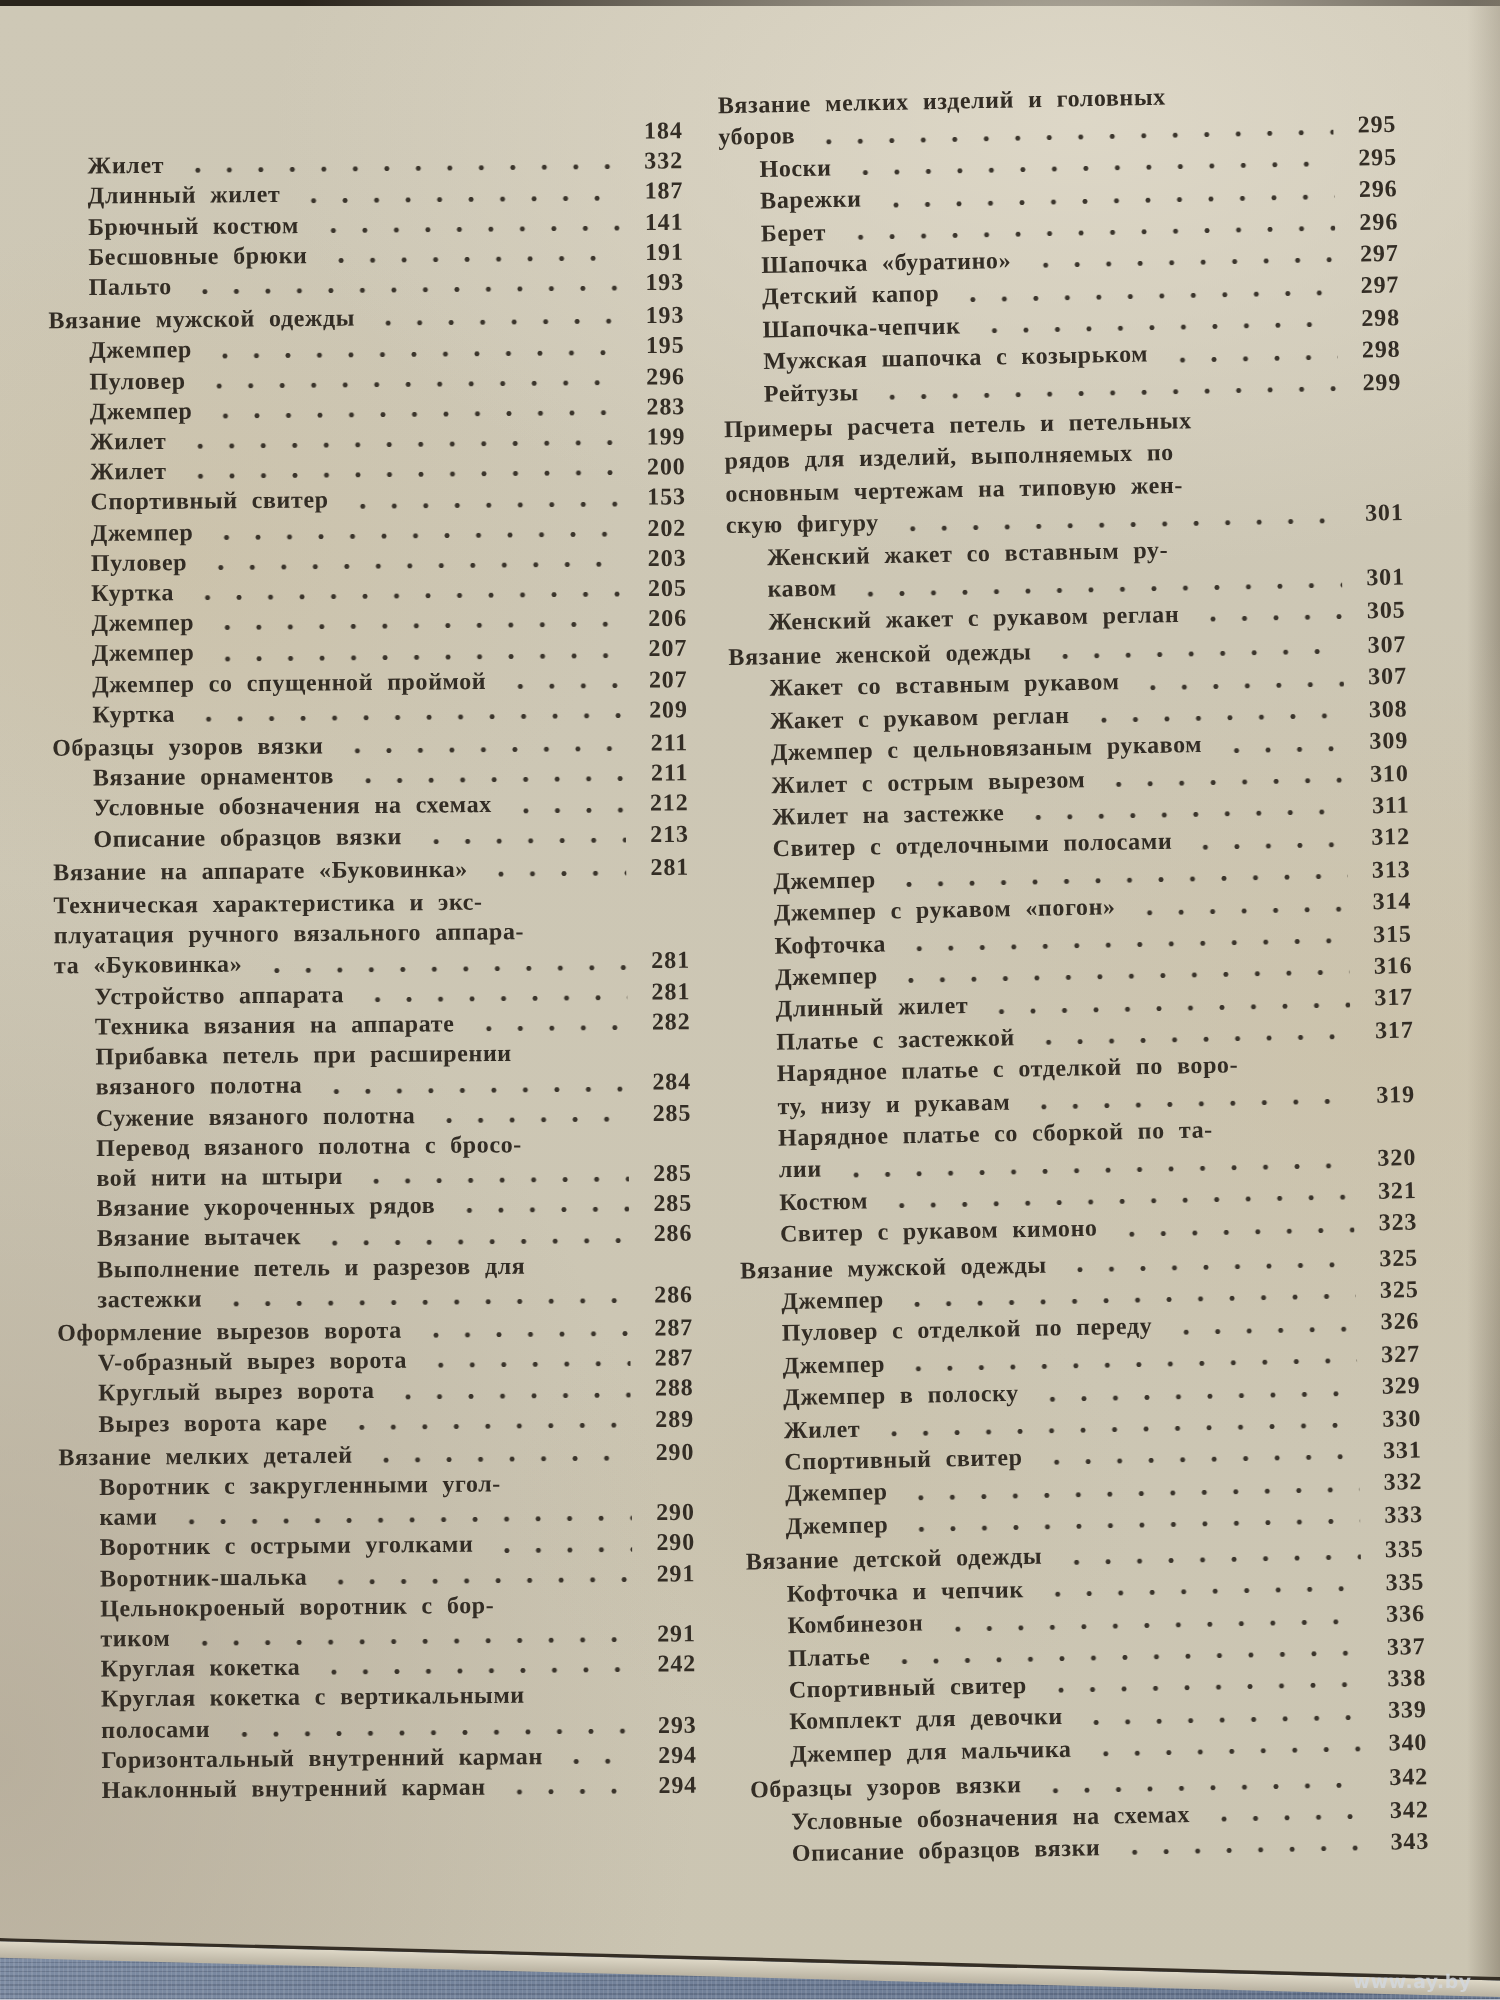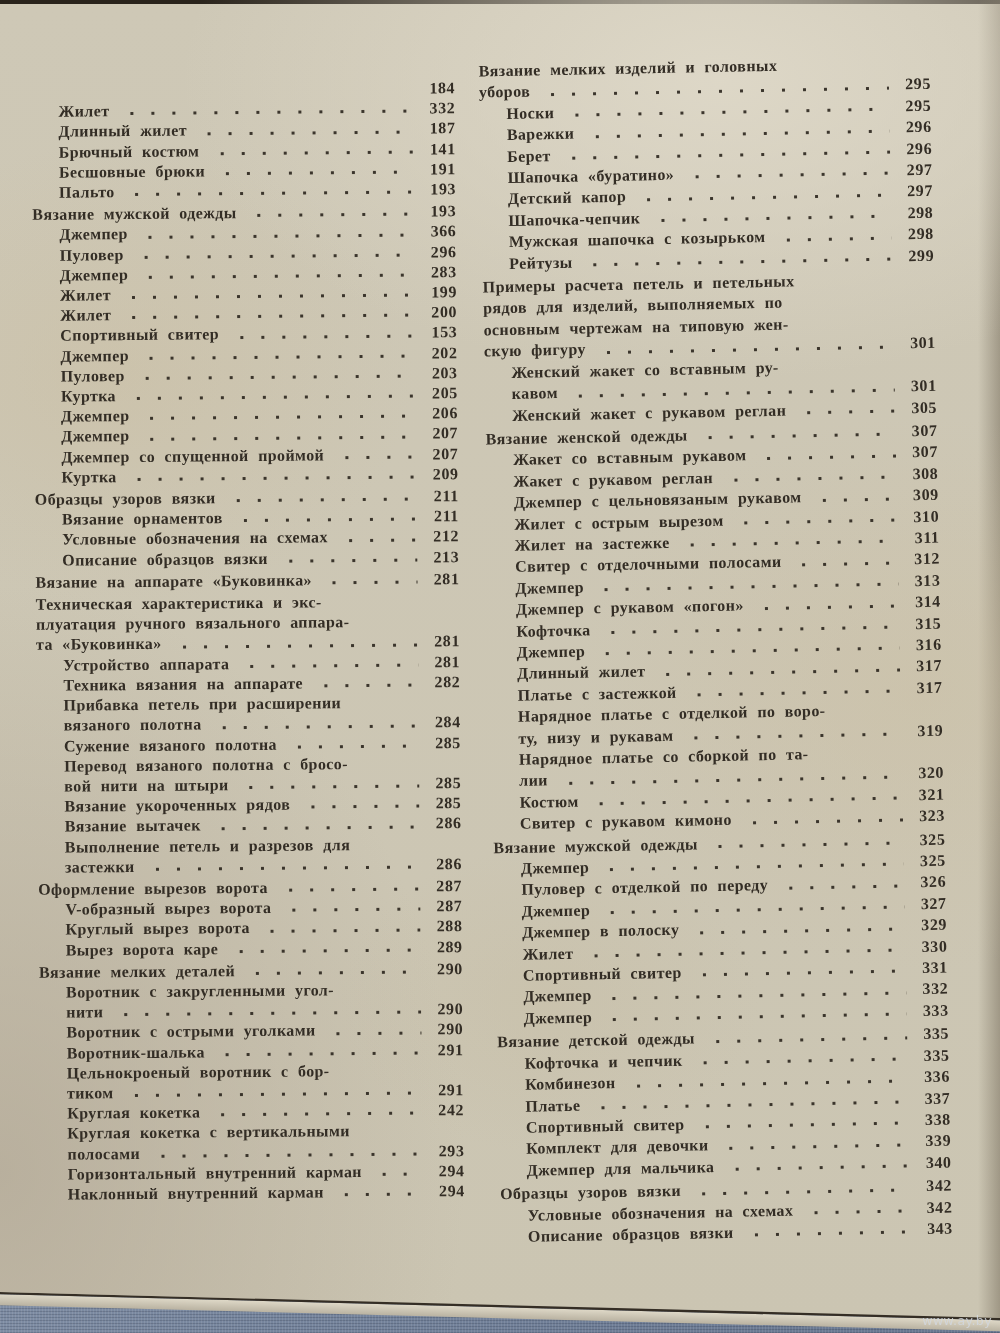--- a/index.html
+++ b/index.html
@@ -44,23 +44,23 @@
   .row{display:flex;align-items:baseline;}
   .dots{
     flex:1 1 auto;min-width:0;height:7px;align-self:flex-end;
     margin:0 8px 4px 10px;
     background-image:radial-gradient(circle, rgba(46,40,32,.92) 1.4px, rgba(46,40,32,0) 1.9px);
     background-size:21px 7px;background-repeat:repeat-x;background-position:2px 50%;
   }
   .dots.hide{visibility:hidden;}
   .pg{flex:0 0 auto;min-width:34px;text-align:right;letter-spacing:.6px;}
   .watermark{
-    position:absolute;right:8px;bottom:5px;z-index:5;
+    position:absolute;right:19px;bottom:5px;z-index:5;
     font-family:"DejaVu Sans","Liberation Sans",sans-serif;
-    font-size:12.5px;color:#d3d8de;opacity:.85;letter-spacing:.4px;
+    font-size:12.5px;color:#d3d8de;opacity:.85;letter-spacing:.4px;font-weight:bold;
   }
 </style>
 </head>
 <body>
 
 <div class="edge-light"></div>
 <div class="paper"></div>
 
 <div class="col col-left">
     <div class="entry ind1">
@@ -109,21 +109,21 @@
       <div class="row">
         <span class="lbl">Вязание мужской одежды</span>
         <span class="dots"></span>
         <span class="pg">193</span>
       </div>
     </div>
     <div class="entry ind1">
       <div class="row">
         <span class="lbl">Джемпер</span>
         <span class="dots"></span>
-        <span class="pg">366</span>
+        <span class="pg">195</span>
       </div>
     </div>
     <div class="entry ind1">
       <div class="row">
         <span class="lbl">Пуловер</span>
         <span class="dots"></span>
         <span class="pg">296</span>
       </div>
     </div>
     <div class="entry ind1">
@@ -337,21 +337,21 @@
     <div class="entry ind0">
       <div class="row">
         <span class="lbl">Вязание мелких деталей</span>
         <span class="dots"></span>
         <span class="pg">290</span>
       </div>
     </div>
     <div class="entry ind1">
       <div class="cline">Воротник с закругленными угол-</div>
       <div class="row">
-        <span class="lbl">нити</span>
+        <span class="lbl">ками</span>
         <span class="dots"></span>
         <span class="pg">290</span>
       </div>
     </div>
     <div class="entry ind1">
       <div class="row">
         <span class="lbl">Воротник с острыми уголками</span>
         <span class="dots"></span>
         <span class="pg">290</span>
       </div>

